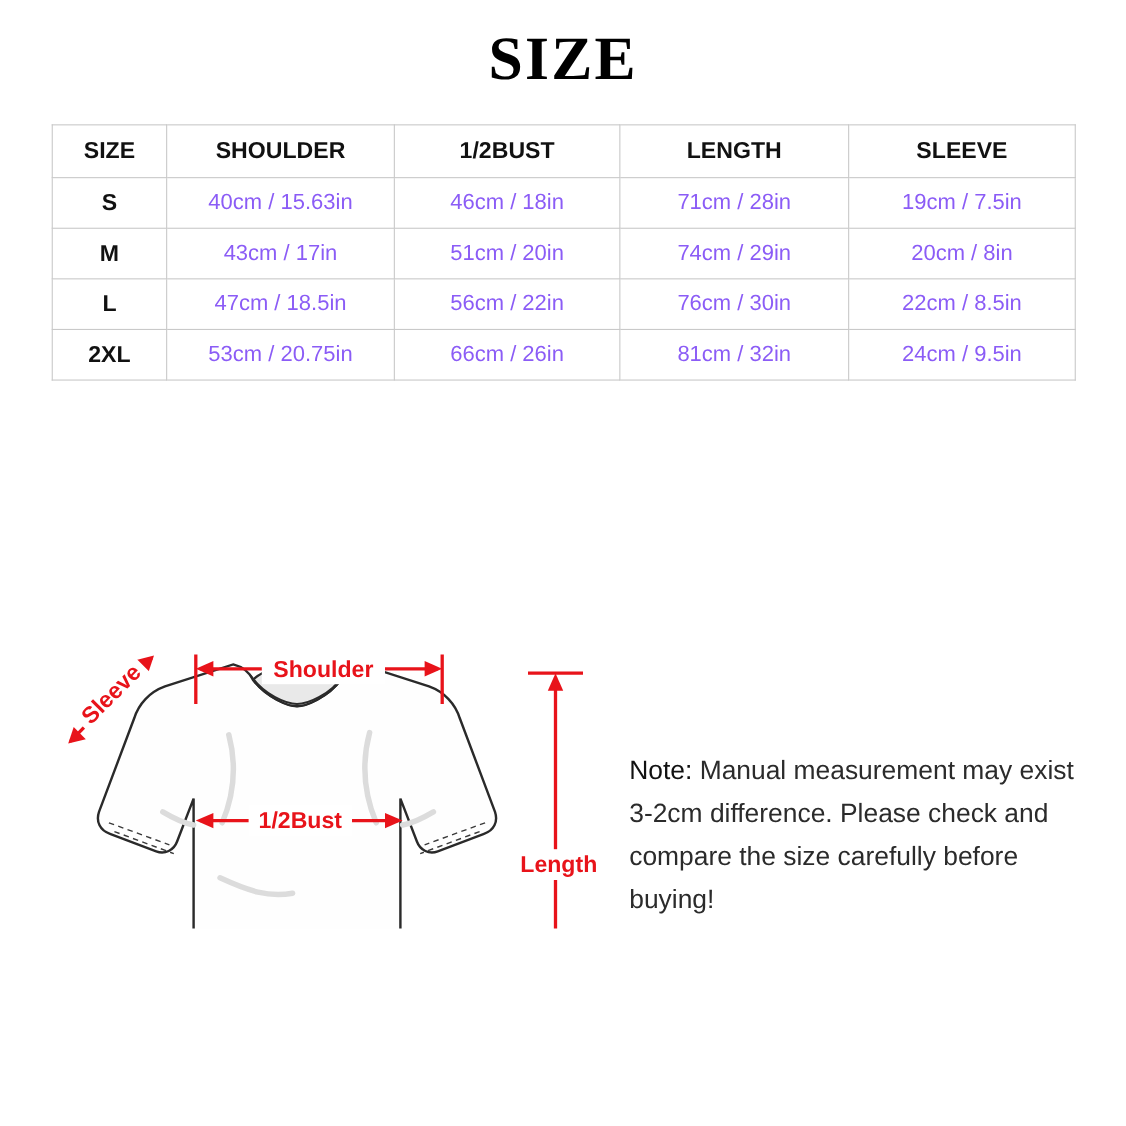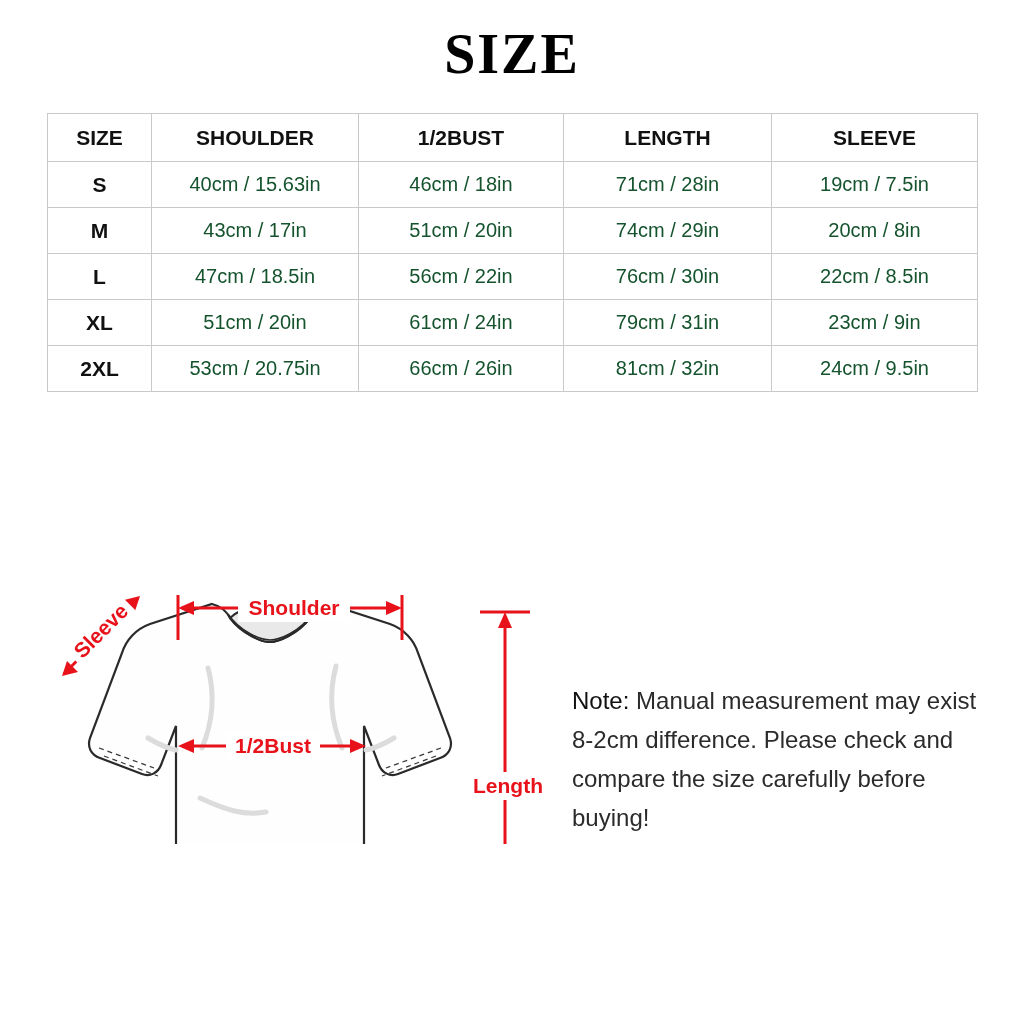--- a/index.html
+++ b/index.html
@@ -39,21 +39,21 @@
     top: 113px;
     left: 47px;
     width: 930px;
     border-collapse: collapse;
     table-layout: fixed;
   }
   .size-table td, .size-table th {
     border: 1px solid #c9c9c9;
     text-align: center;
     font-size: 20px;
-    color: #14532d;
+    color: #8b5cf6;
     height: 46px;
     padding: 0;
     font-weight: 400;
   }
   .size-table thead th {
     font-weight: 700;
     font-size: 21px;
     color: #111;
     height: 48px;
   }
@@ -141,27 +141,20 @@
         <td>20cm / 8in</td>
       </tr>
       <tr>
         <td class="sz">L</td>
         <td>47cm / 18.5in</td>
         <td>56cm / 22in</td>
         <td>76cm / 30in</td>
         <td>22cm / 8.5in</td>
       </tr>
       <tr>
-        <td class="sz">XL</td>
-        <td>51cm / 20in</td>
-        <td>61cm / 24in</td>
-        <td>79cm / 31in</td>
-        <td>23cm / 9in</td>
-      </tr>
-      <tr>
         <td class="sz">2XL</td>
         <td>53cm / 20.75in</td>
         <td>66cm / 26in</td>
         <td>81cm / 32in</td>
         <td>24cm / 9.5in</td>
       </tr>
     </tbody>
   </table>
 
   <svg class="illus" viewBox="0 0 540 470">
@@ -221,16 +214,16 @@
       <line class="red" x1="450" y1="430" x2="500" y2="430"></line>
       <line class="red" x1="475" y1="68" x2="475" y2="426"></line>
       <polygon class="redf" points="475,64 468,80 482,80"></polygon>
       <polygon class="redf" points="475,430 468,414 482,414"></polygon>
       <rect x="440" y="224" width="76" height="28" fill="#ffffff"></rect>
       <text class="redtxt" x="478" y="245" text-anchor="middle">Length</text>
     </g>
   </svg>
 
   <div class="note">
-    <b>Note:</b><span> Manual measurement may exist 8-2cm difference. Please check and compare the size carefully before buying!</span>
+    <b>Note:</b><span> Manual measurement may exist 3-2cm difference. Please check and compare the size carefully before buying!</span>
   </div>
 
 </div>
 
 </body></html>

